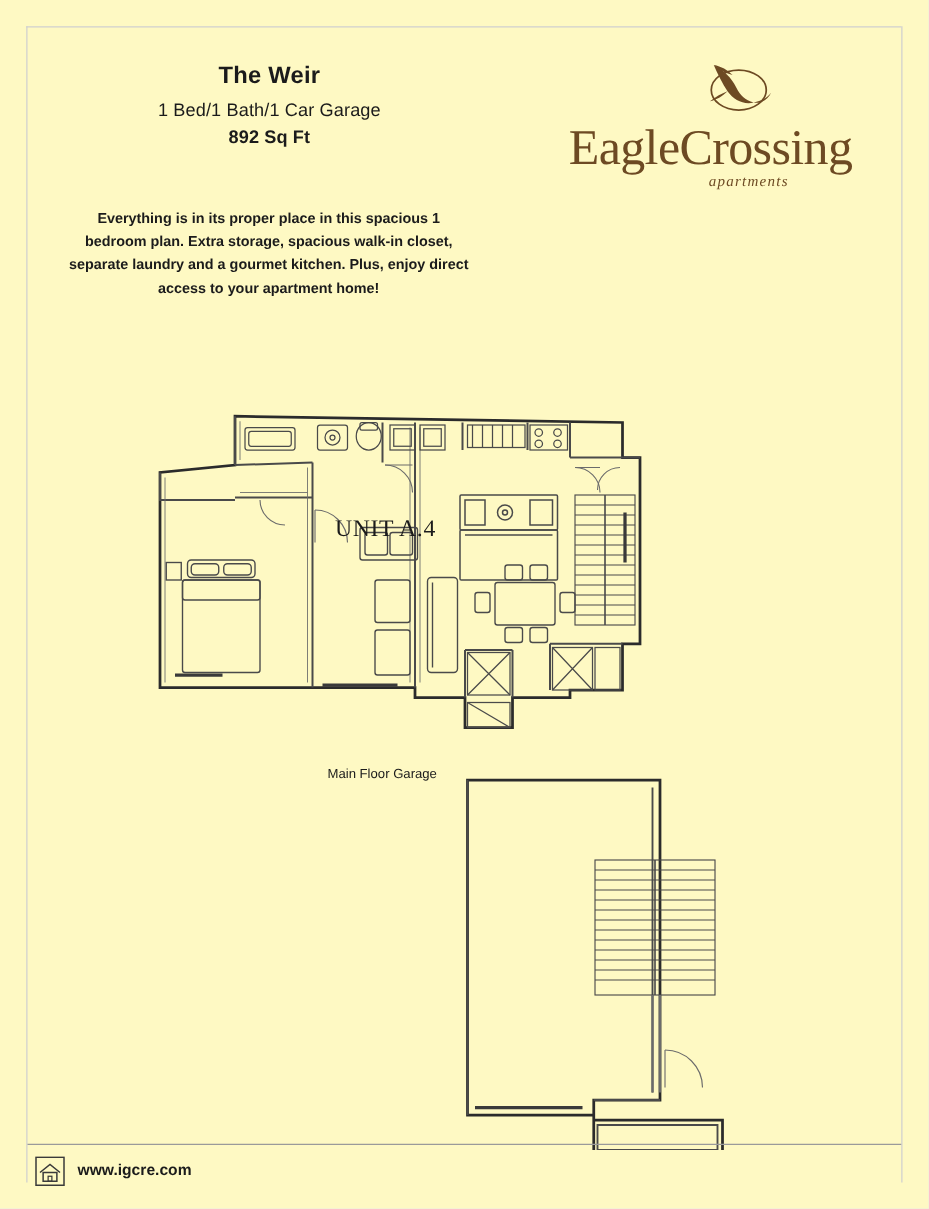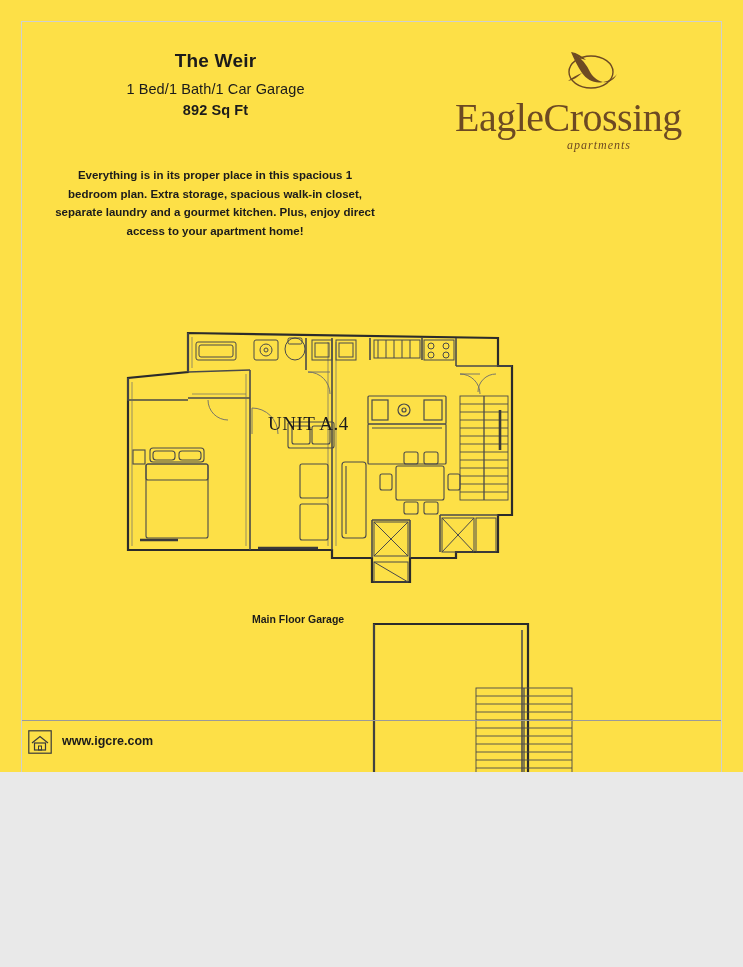--- a/index.html
+++ b/index.html
@@ -6,22 +6,22 @@
     margin: 0;
     padding: 0;
     background: #e9e9e9;
   }
   body {
     font-family: "Liberation Sans", sans-serif;
   }
   #page {
     position: relative;
     width: 743px;
-    height: 772px;
-    background: #fde047;
+    height: 967px;
+    background: #fef9c3;
     overflow: hidden;
   }
   
   .header {
     position: absolute;
     top: 38px;
     left: 0;
     width: 743px;
     height: 120px;
   }
@@ -108,24 +108,24 @@
     left: 268px;
     top: 113px;
     font-family: "Liberation Serif", serif;
     font-size: 19px;
     font-weight: normal;
     color: #1b1b1b;
     letter-spacing: .5px;
   }
   .garage-label {
     position: absolute;
-    left: 252px;
+    left: 262px;
     top: 313px;
     font-size: 10.5px;
-    font-weight: bold;
+    font-weight: normal;
     color: #1b1b1b;
   }
   
   .footer {
     position: absolute;
     left: 0;
     bottom: 0;
     width: 743px;
     height: 52px;
   }

